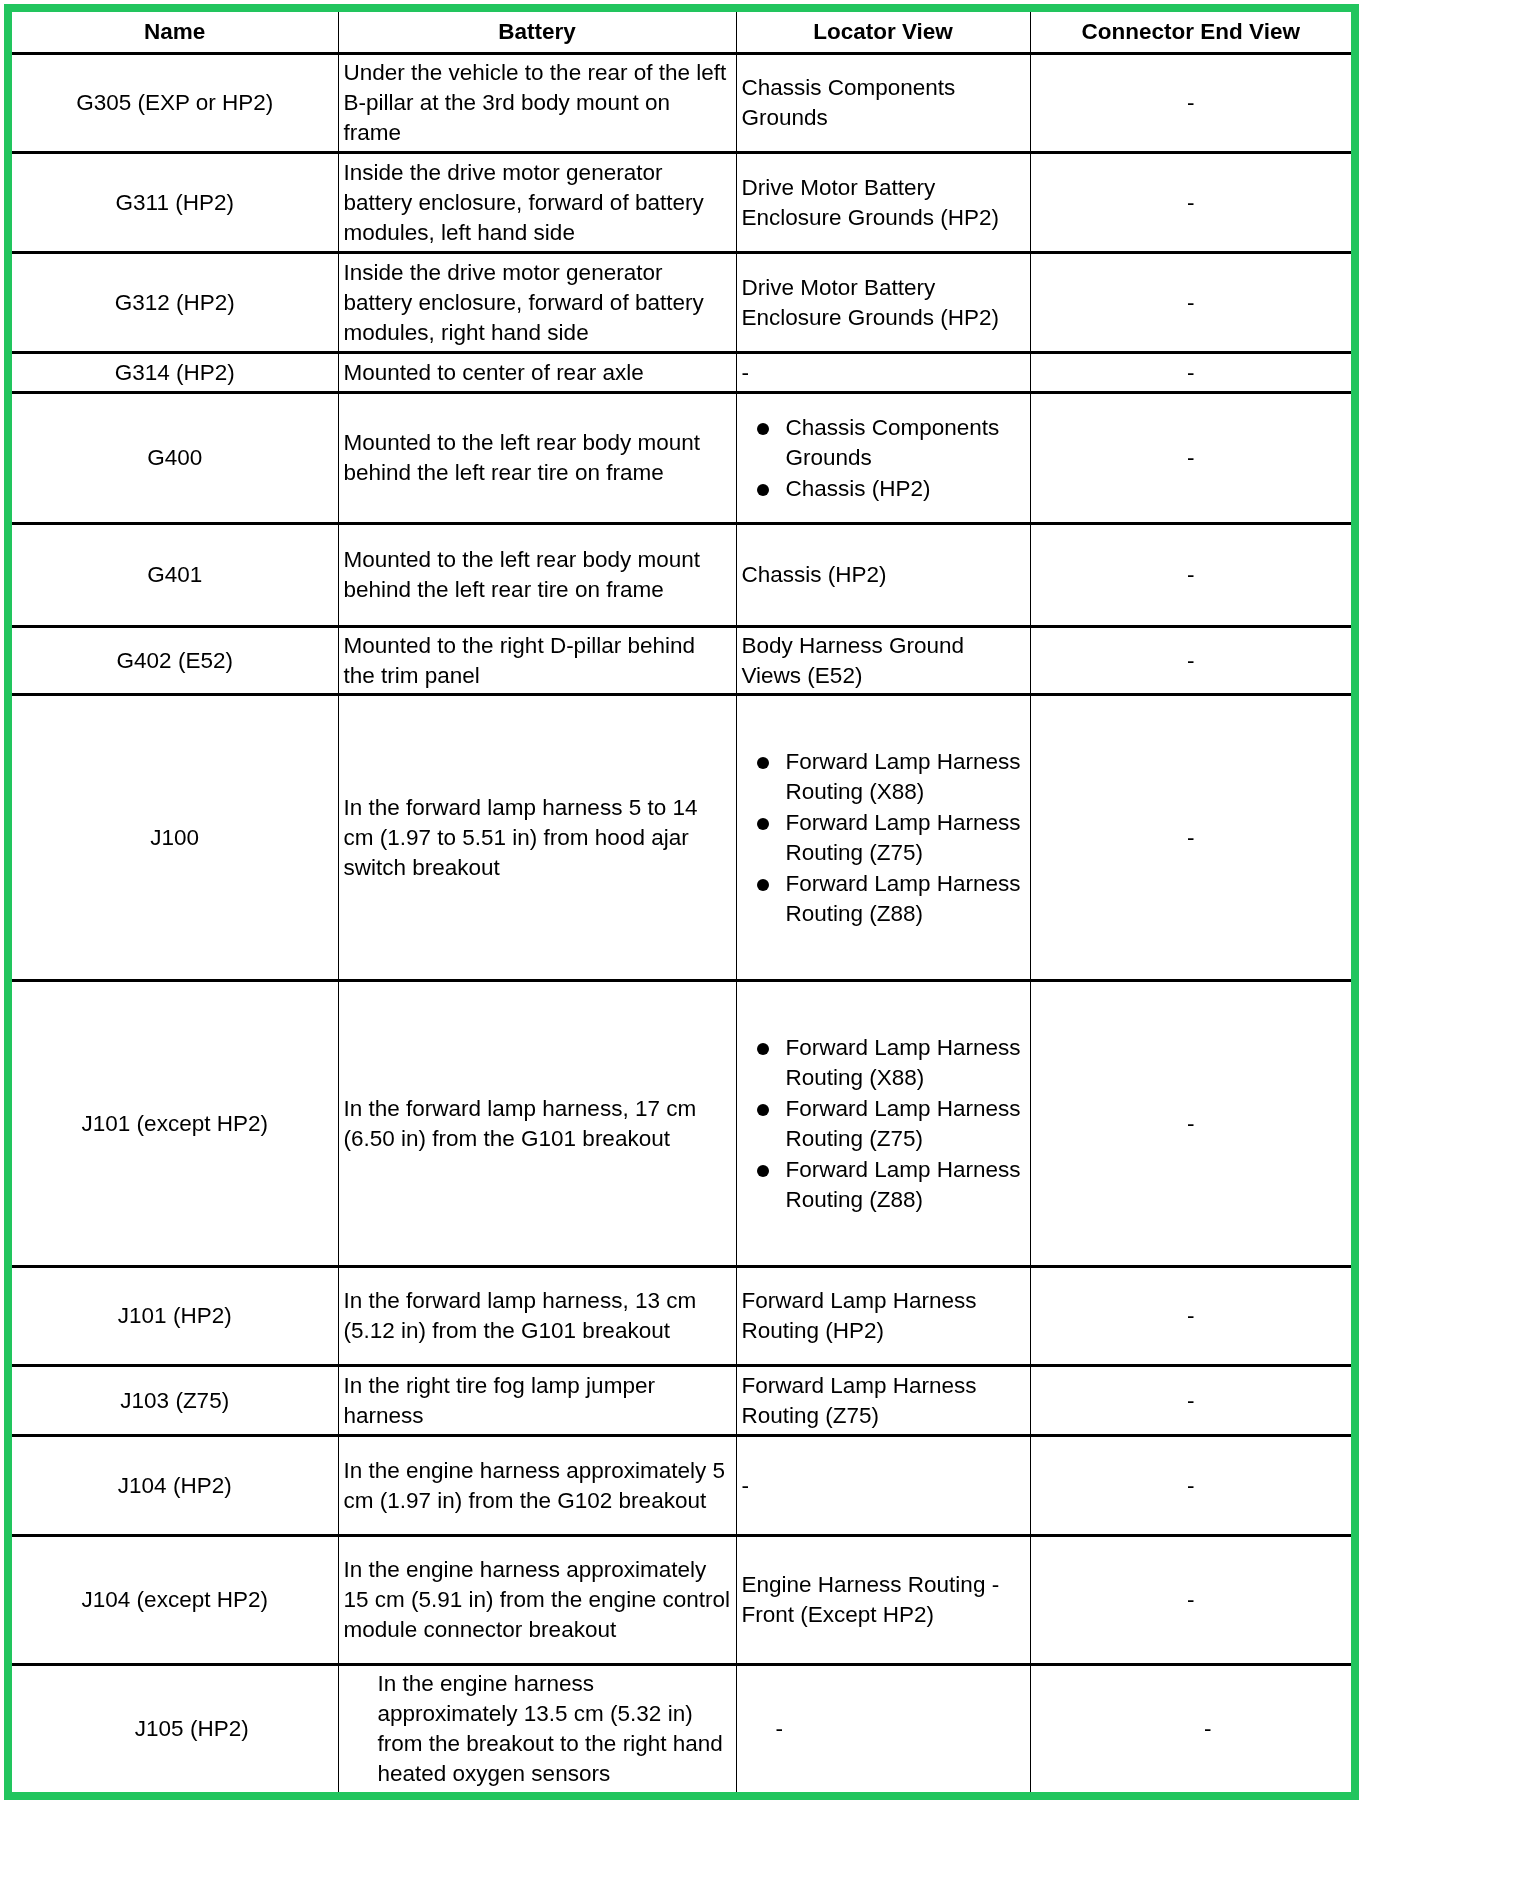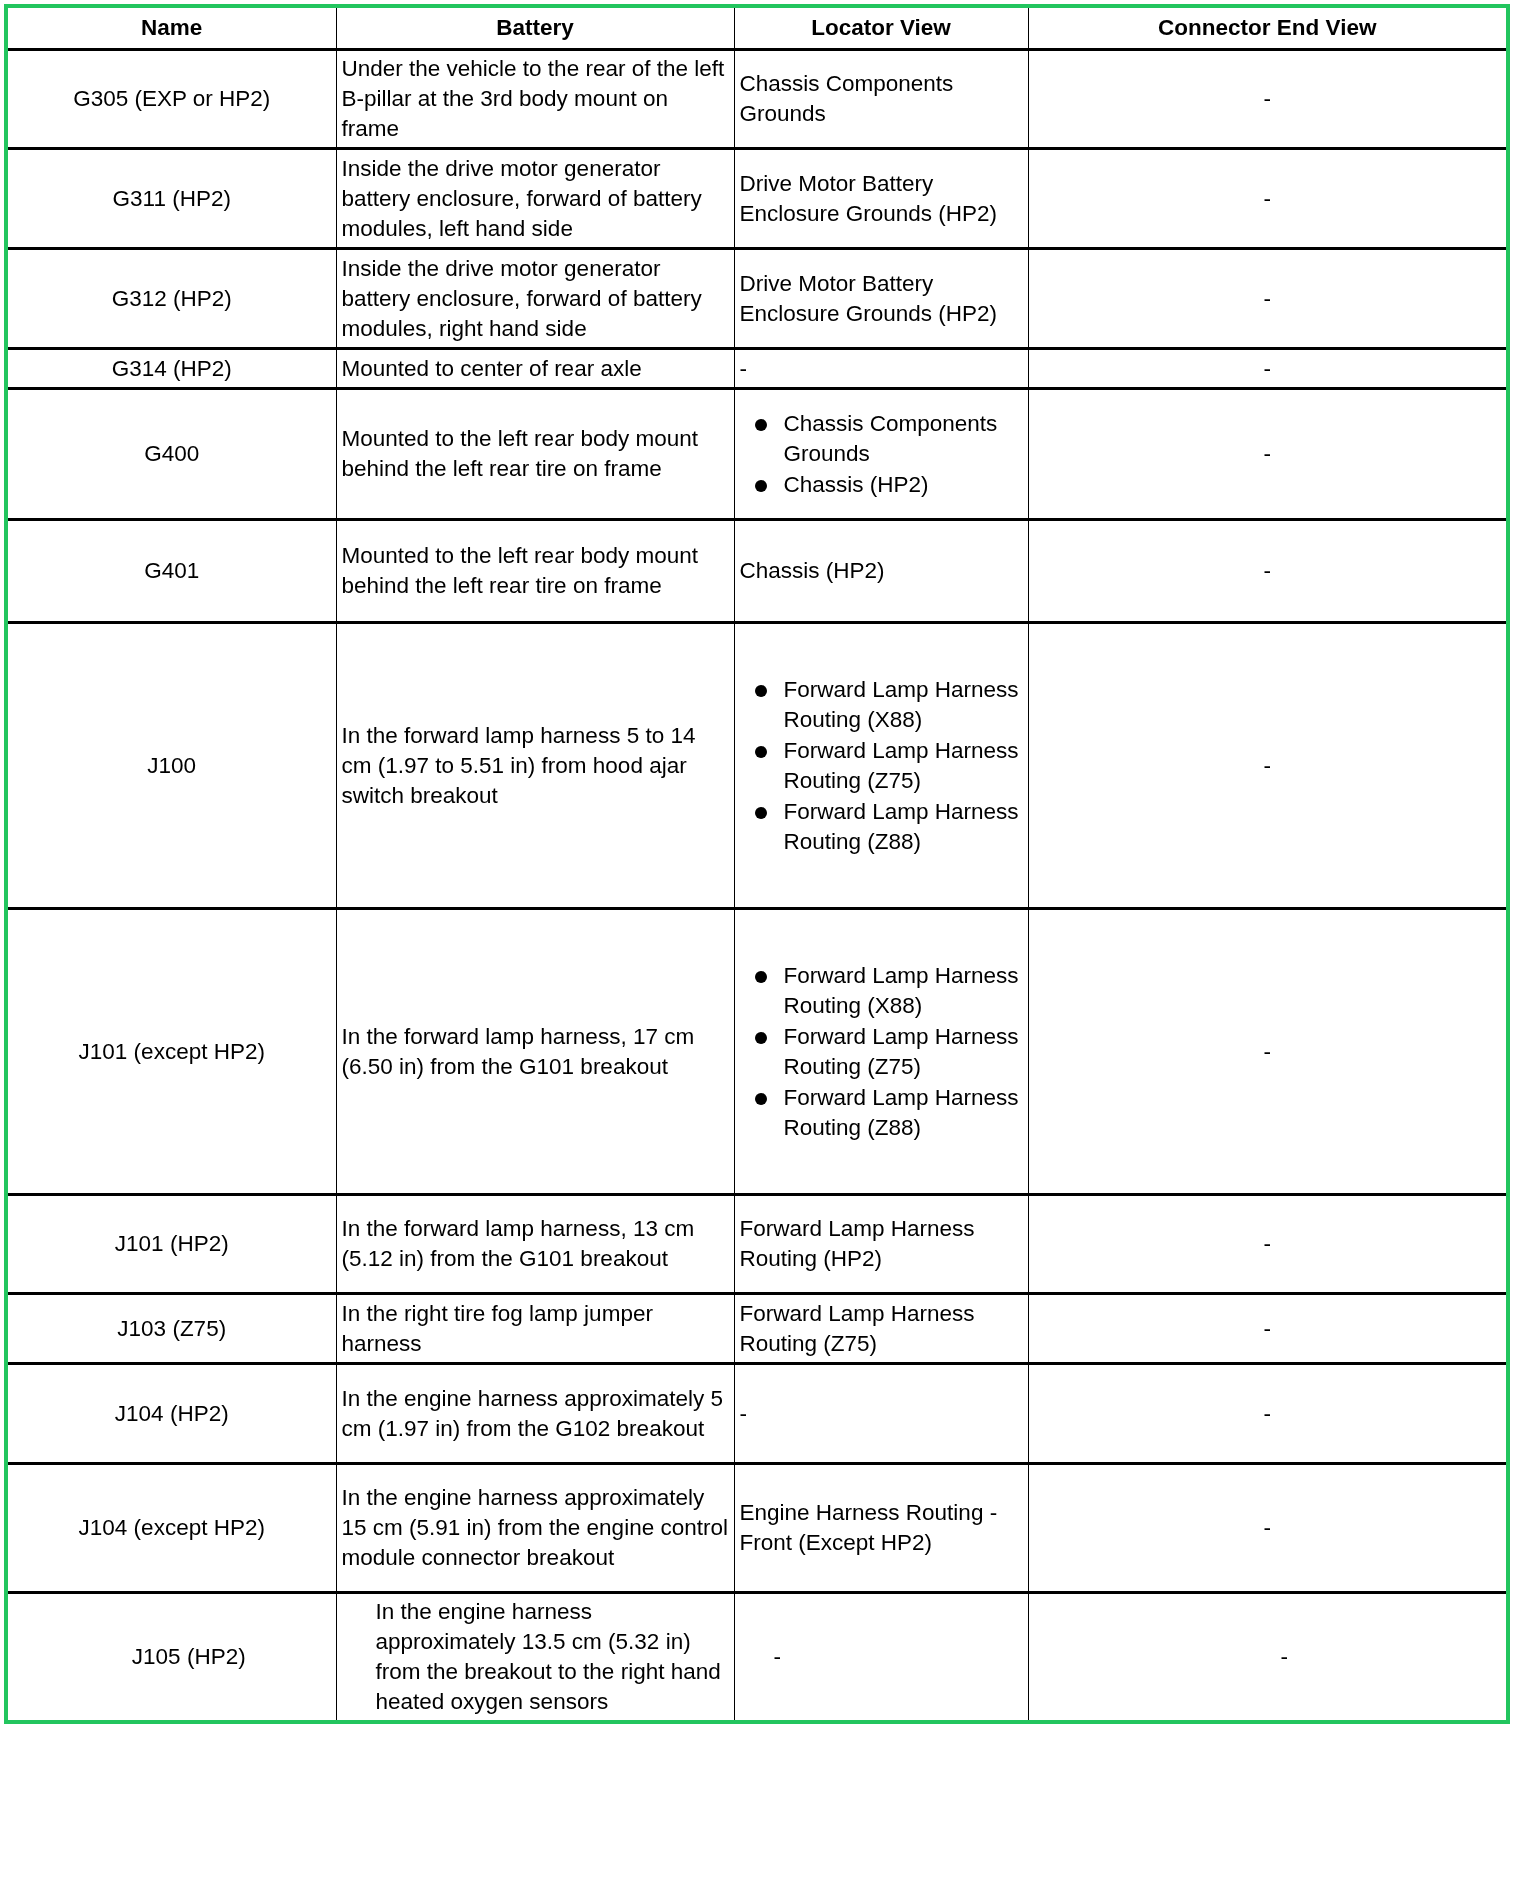--- a/index.html
+++ b/index.html
@@ -1,21 +1,21 @@
 <!DOCTYPE html>
 <html><head>
 <meta charset="utf-8">
 <style>
   html, body { margin: 0; padding: 0; background: #ffffff; }
   body { width: 1520px; height: 1904px; position: relative; overflow: hidden;
          font-family: "Liberation Sans", sans-serif; color: #000; }
   table.grid {
-    position: absolute; left: 4px; top: 4px; width: 1506px;
+    position: absolute; left: 4px; top: 4px; width: 1355px;
     border-collapse: collapse; table-layout: fixed;
-    border: 4px solid #22c55e;
+    border: 8px solid #22c55e;
     font-size: 22.5px; line-height: 30px;
   }
   table.grid col.c-name { width: 330px; }
   table.grid col.c-loc { width: 398px; }
   table.grid col.c-view { width: 294px; }
   table.grid col.c-end { width: auto; }
   table.grid th, table.grid td {
     border-left: 1px solid #000; border-right: 1px solid #000;
     border-top: 3px solid #000; border-bottom: 3px solid #000;
     padding: 0 5px; vertical-align: middle; overflow: hidden;
@@ -98,20 +98,26 @@
         </ul>
       </td>
       <td class="end">-</td>
     </tr>
     <tr class="r-g401">
       <td class="name">G401</td>
       <td class="loc">Mounted to the left rear body mount behind the left rear tire on frame</td>
       <td class="view">Chassis (HP2)</td>
       <td class="end">-</td>
     </tr>
+    <tr class="r-g402">
+      <td class="name">G402 (E52)</td>
+      <td class="loc">Mounted to the right D-pillar behind the trim panel</td>
+      <td class="view">Body Harness Ground Views (E52)</td>
+      <td class="end">-</td>
+    </tr>
     <tr class="r-j100">
       <td class="name">J100</td>
       <td class="loc">In the forward lamp harness 5 to 14 cm (1.97 to 5.51 in) from hood ajar switch breakout</td>
       <td class="view">
         <ul class="bullets">
           <li><span class="dot"></span><span>Forward Lamp Harness Routing (X88)</span></li>
           <li><span class="dot"></span><span>Forward Lamp Harness Routing (Z75)</span></li>
           <li><span class="dot"></span><span>Forward Lamp Harness Routing (Z88)</span></li>
         </ul>
       </td>

